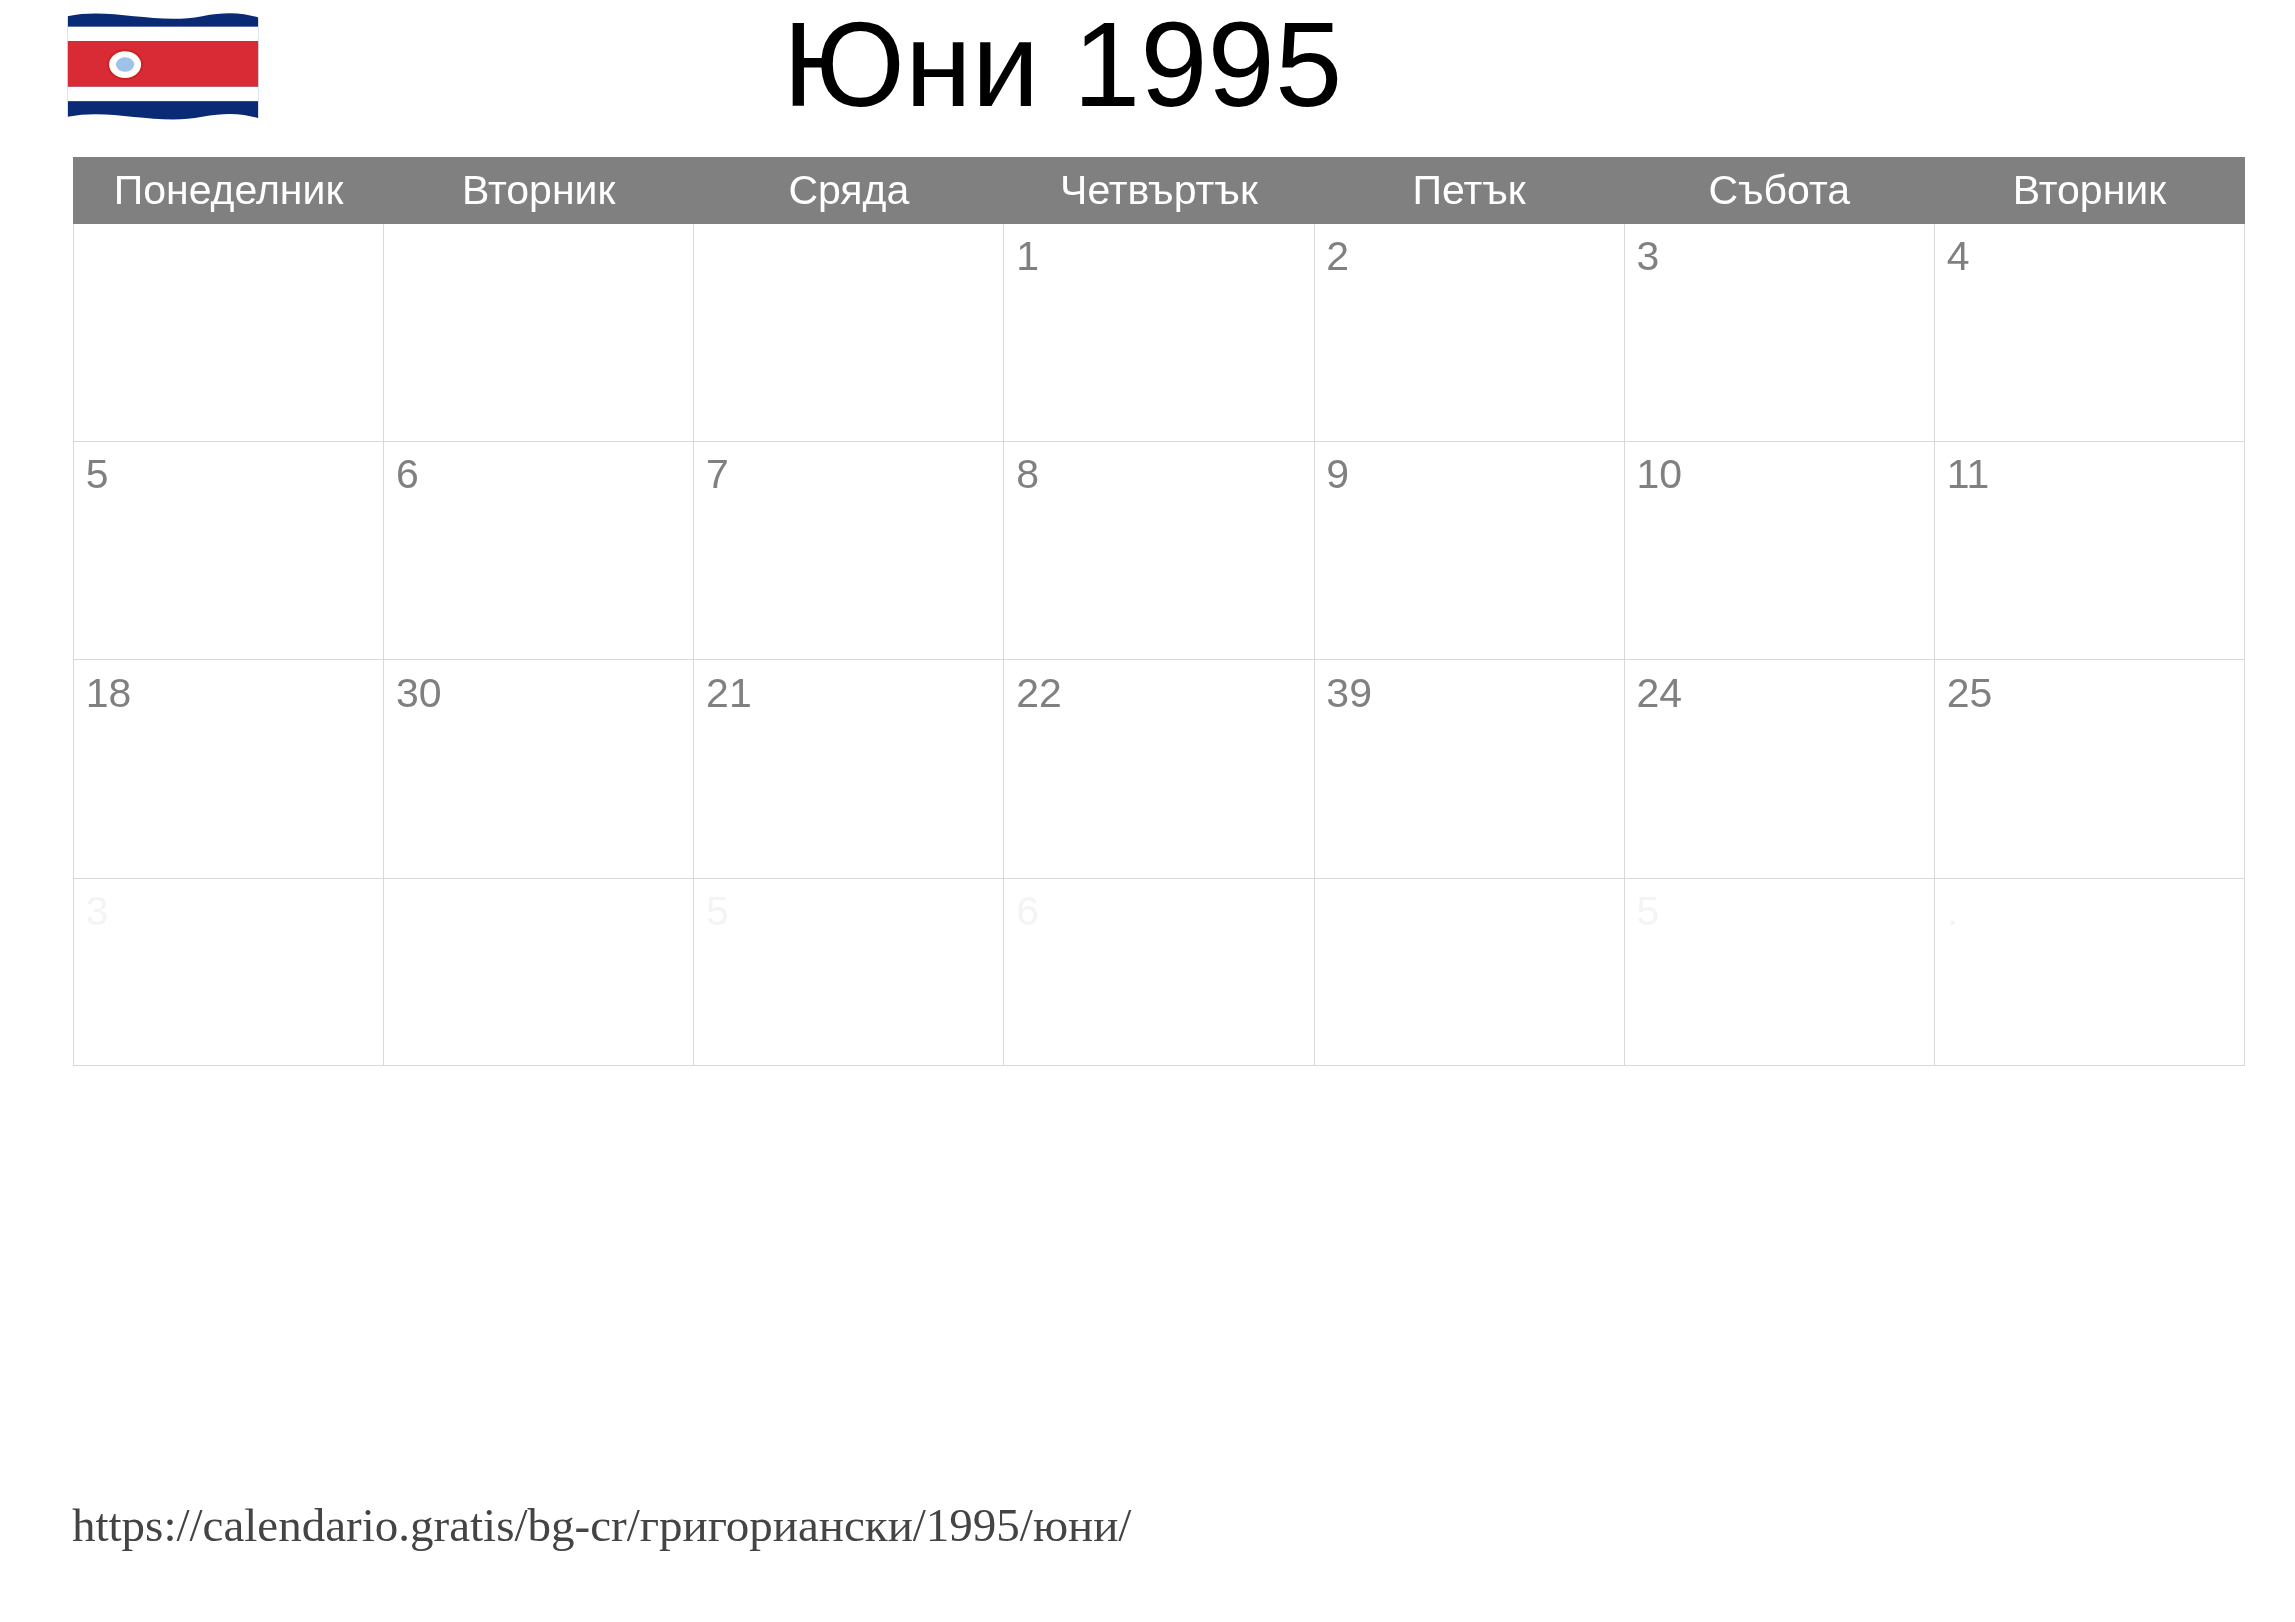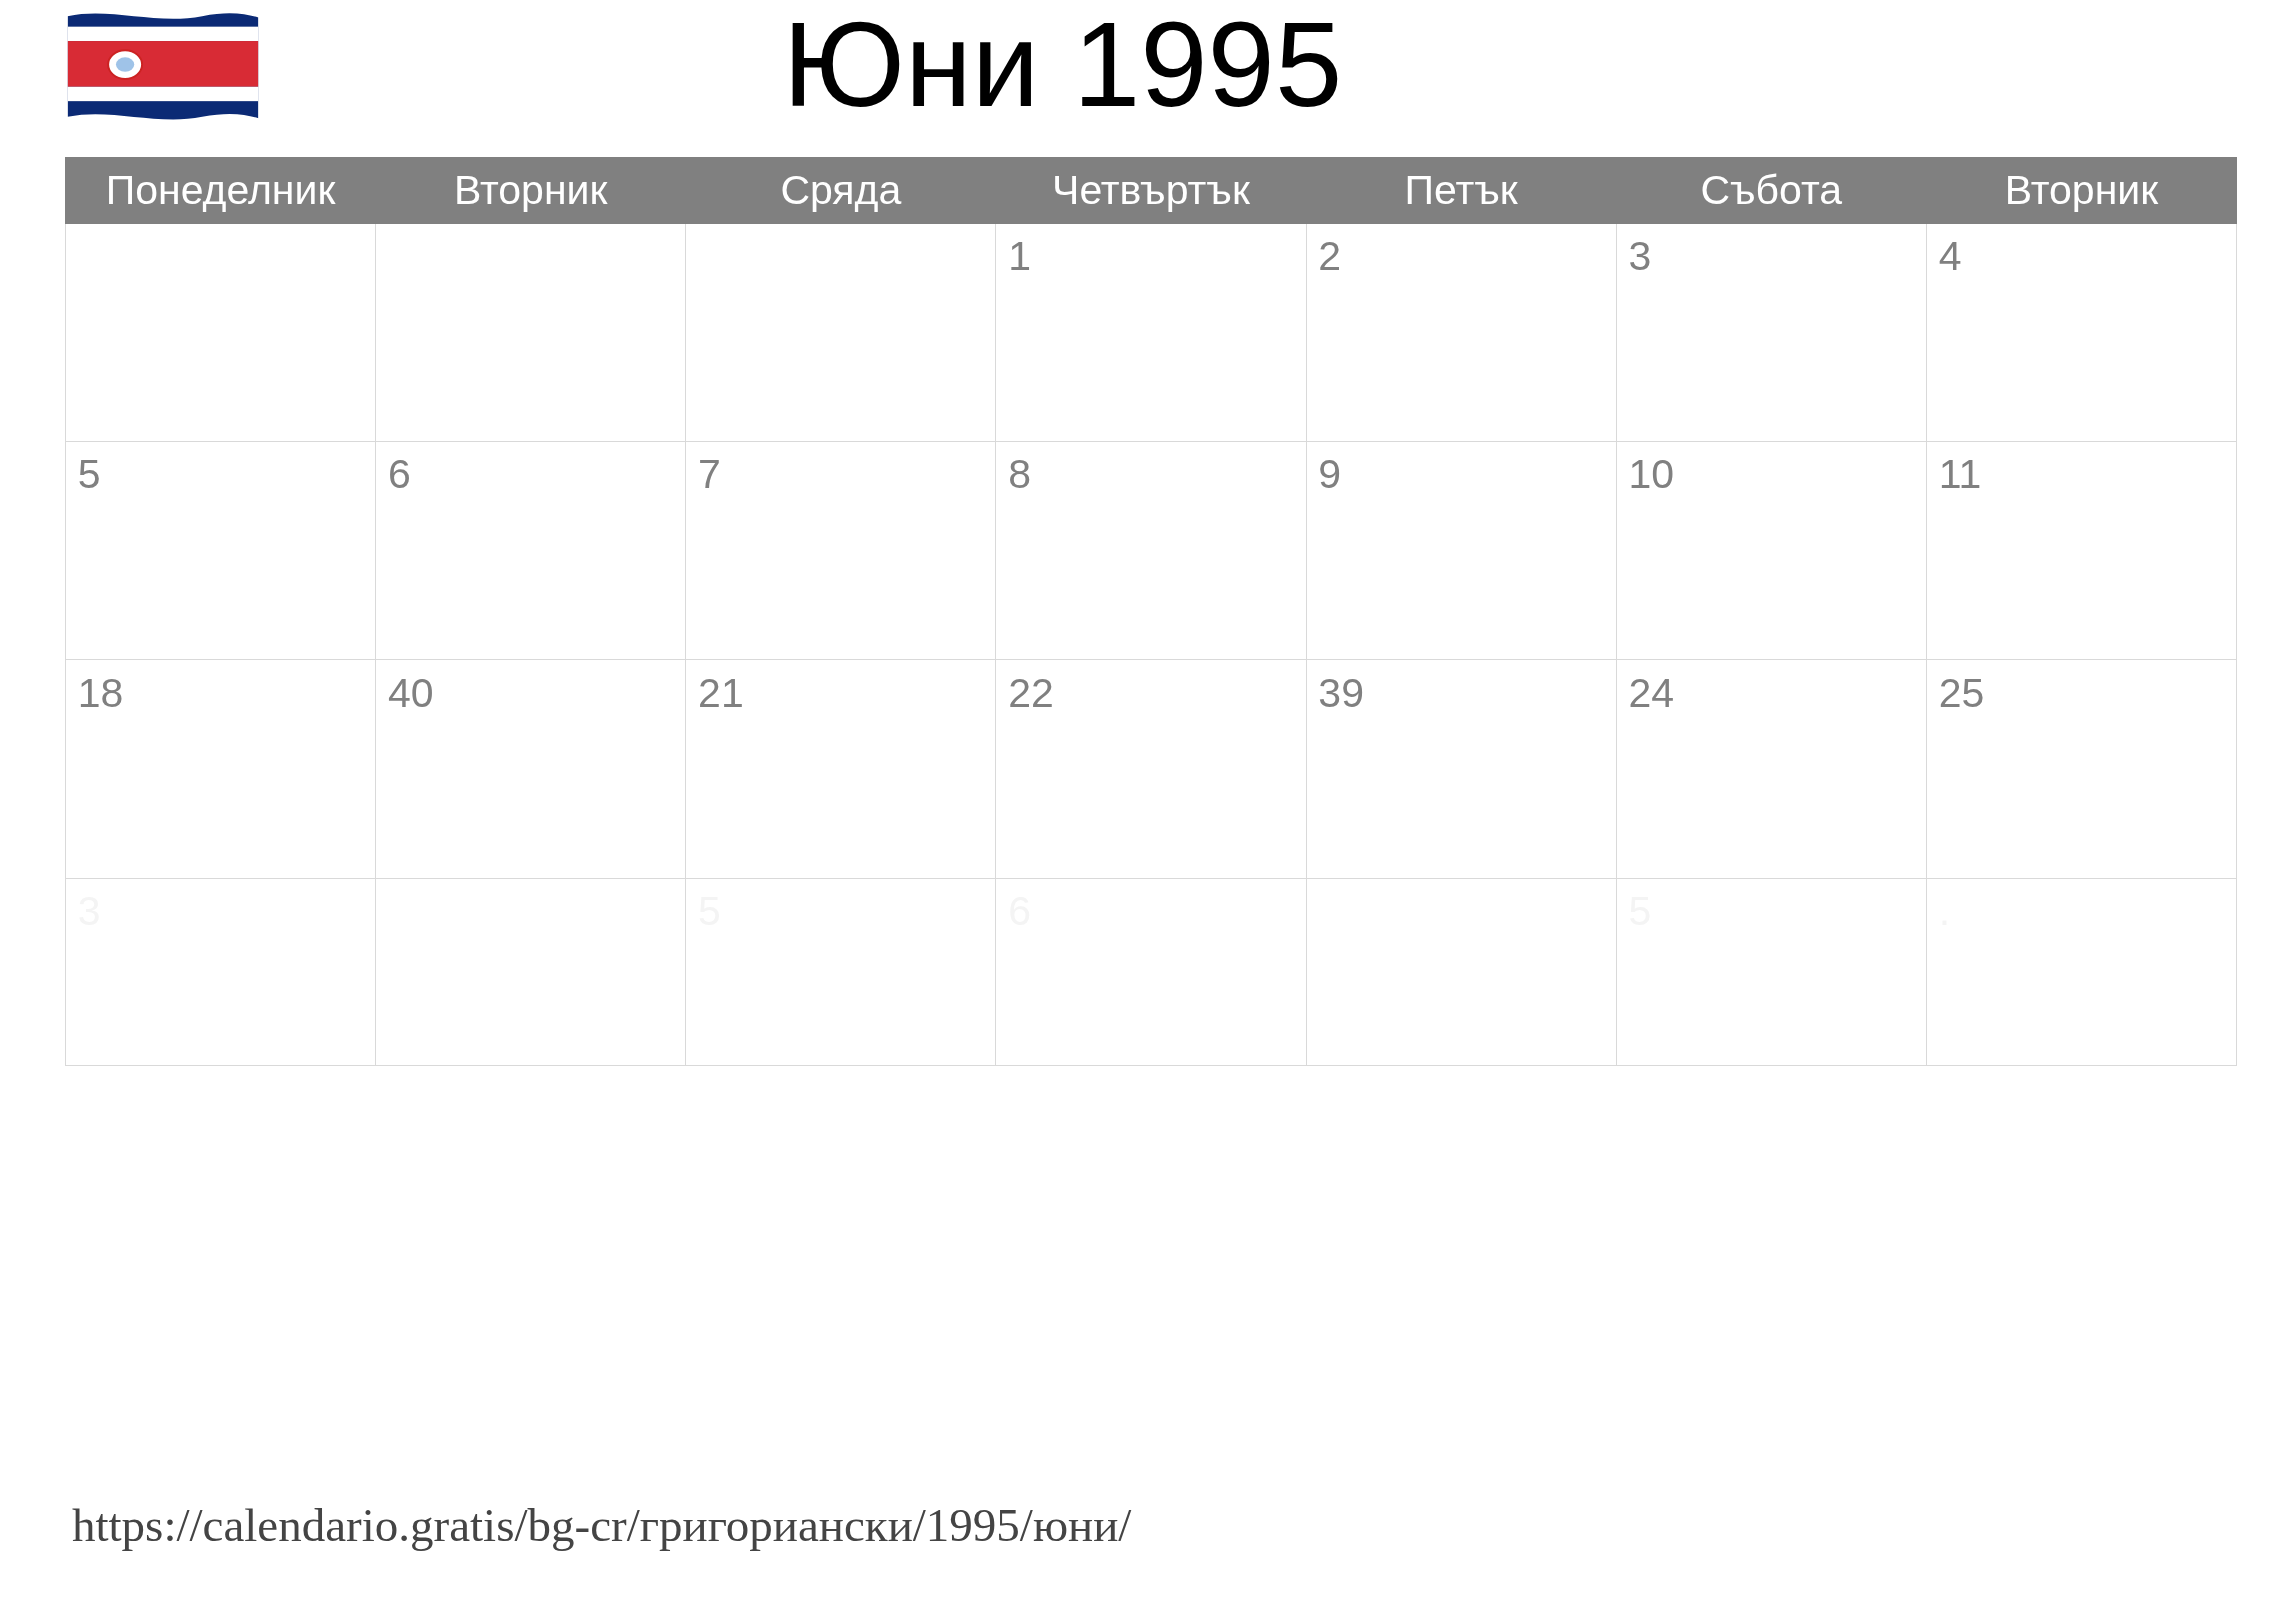--- a/index.html
+++ b/index.html
@@ -44,21 +44,21 @@
     font-size: 121px;
     line-height: 141px;
     color: #000000;
     font-weight: normal;
     letter-spacing: 0px;
   }
 
   
   .calendar {
     position: absolute;
-    left: 65px;
+    left: 73px;
     top: 157px;
     width: 2172px;
     border-collapse: collapse;
     table-layout: fixed;
   }
   .calendar th {
     background: #808080;
     color: #ffffff;
     font-weight: normal;
     font-size: 41px;
@@ -146,21 +146,21 @@
         <td>5</td>
         <td>6</td>
         <td>7</td>
         <td>8</td>
         <td>9</td>
         <td>10</td>
         <td>11</td>
       </tr>
       <tr>
         <td>18</td>
-        <td>40</td>
+        <td>30</td>
         <td>21</td>
         <td>22</td>
         <td>39</td>
         <td>24</td>
         <td>25</td>
       </tr>
       <tr class="ghost">
         <td>3</td>
         <td></td>
         <td>5</td>

